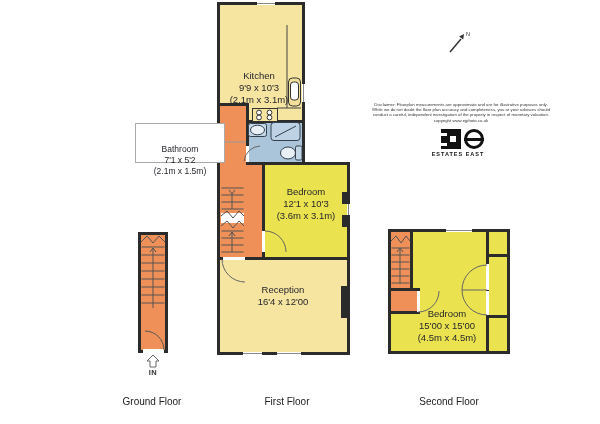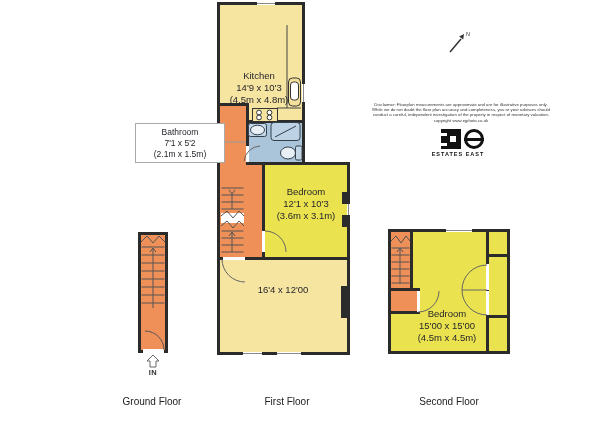--- a/index.html
+++ b/index.html
@@ -23,21 +23,21 @@
   .wallblock{position:absolute;background:var(--wall,#2b2b2b);}
   .gap{position:absolute;background:#fff;}
   
   .room-label{position:absolute;text-align:center;font-size:9.5px;line-height:12px;color:#26262c;}
   .kitchen-label  {left:213px;top:42px; width:92px;margin-top:28px;}
   .bedroom1-label {left:260px;top:186px;width:92px;}
   .reception-label{left:237px;top:284px;width:92px;}
   .bedroom2-label {left:395px;top:308px;width:104px;}
   .bath-box{position:absolute;left:135px;top:123px;width:90px;height:40px;background:#fff;
             border:1px solid #aaa;box-sizing:border-box;text-align:center;
-            font-size:8.5px;line-height:11px;padding-top:3px;color:#26262c;}
+            font-size:8.5px;line-height:11px;padding-top:20px;color:#26262c;}
   .floor-label{position:absolute;width:110px;text-align:center;font-size:10px;color:#222;}
   .gf-label{left:97px; top:396px;} .ff-label{left:232px;top:396px;} .sf-label{left:394px;top:396px;}
   .in-label{position:absolute;left:140px;top:368px;width:26px;text-align:center;
             font-size:7.5px;font-weight:bold;letter-spacing:.5px;color:#333;}
   
   .area-title{position:absolute;left:322px;top:58px;width:278px;text-align:center;
               font-size:13.5px;line-height:21px;color:#14141c;}
   .disclaimer{position:absolute;left:368px;top:102px;width:186px;text-align:center;
               font-size:4.3px;line-height:5.2px;color:#333;}
   
@@ -164,29 +164,30 @@
     <text x="26" y="10" font-size="5.5" fill="#333" font-family="Liberation Sans, sans-serif">N</text>
   </svg>
 
   <svg class="overlay" width="16" height="13" viewBox="0 0 16 13" style="left:145px;top:355px;">
     <polygon points="8,0 14,6 11,6 11,12 5,12 5,6 2,6" fill="#fff" stroke="#666" stroke-width="1"></polygon>
   </svg>
   <div class="in-label">IN</div>
 
   <div class="room-label kitchen-label">
     <div>Kitchen</div>
-    <div>14'9 x 10'3</div>
-    <div>(4.5m x 4.8m)</div>
+    <div>9'9 x 10'3</div>
+    <div>(2.1m x 3.1m)</div>
   </div>
   <div class="room-label bedroom1-label">
     <div>Bedroom</div>
     <div>12'1 x 10'3</div>
     <div>(3.6m x 3.1m)</div>
   </div>
   <div class="room-label reception-label">
+    <div>Reception</div>
     <div>16'4 x 12'00</div>
   </div>
   <div class="room-label bedroom2-label">
     <div>Bedroom</div>
     <div>15'00 x 15'00</div>
     <div>(4.5m x 4.5m)</div>
   </div>
   <div class="bath-box">
     <div>Bathroom</div>
     <div>7'1 x 5'2</div>

